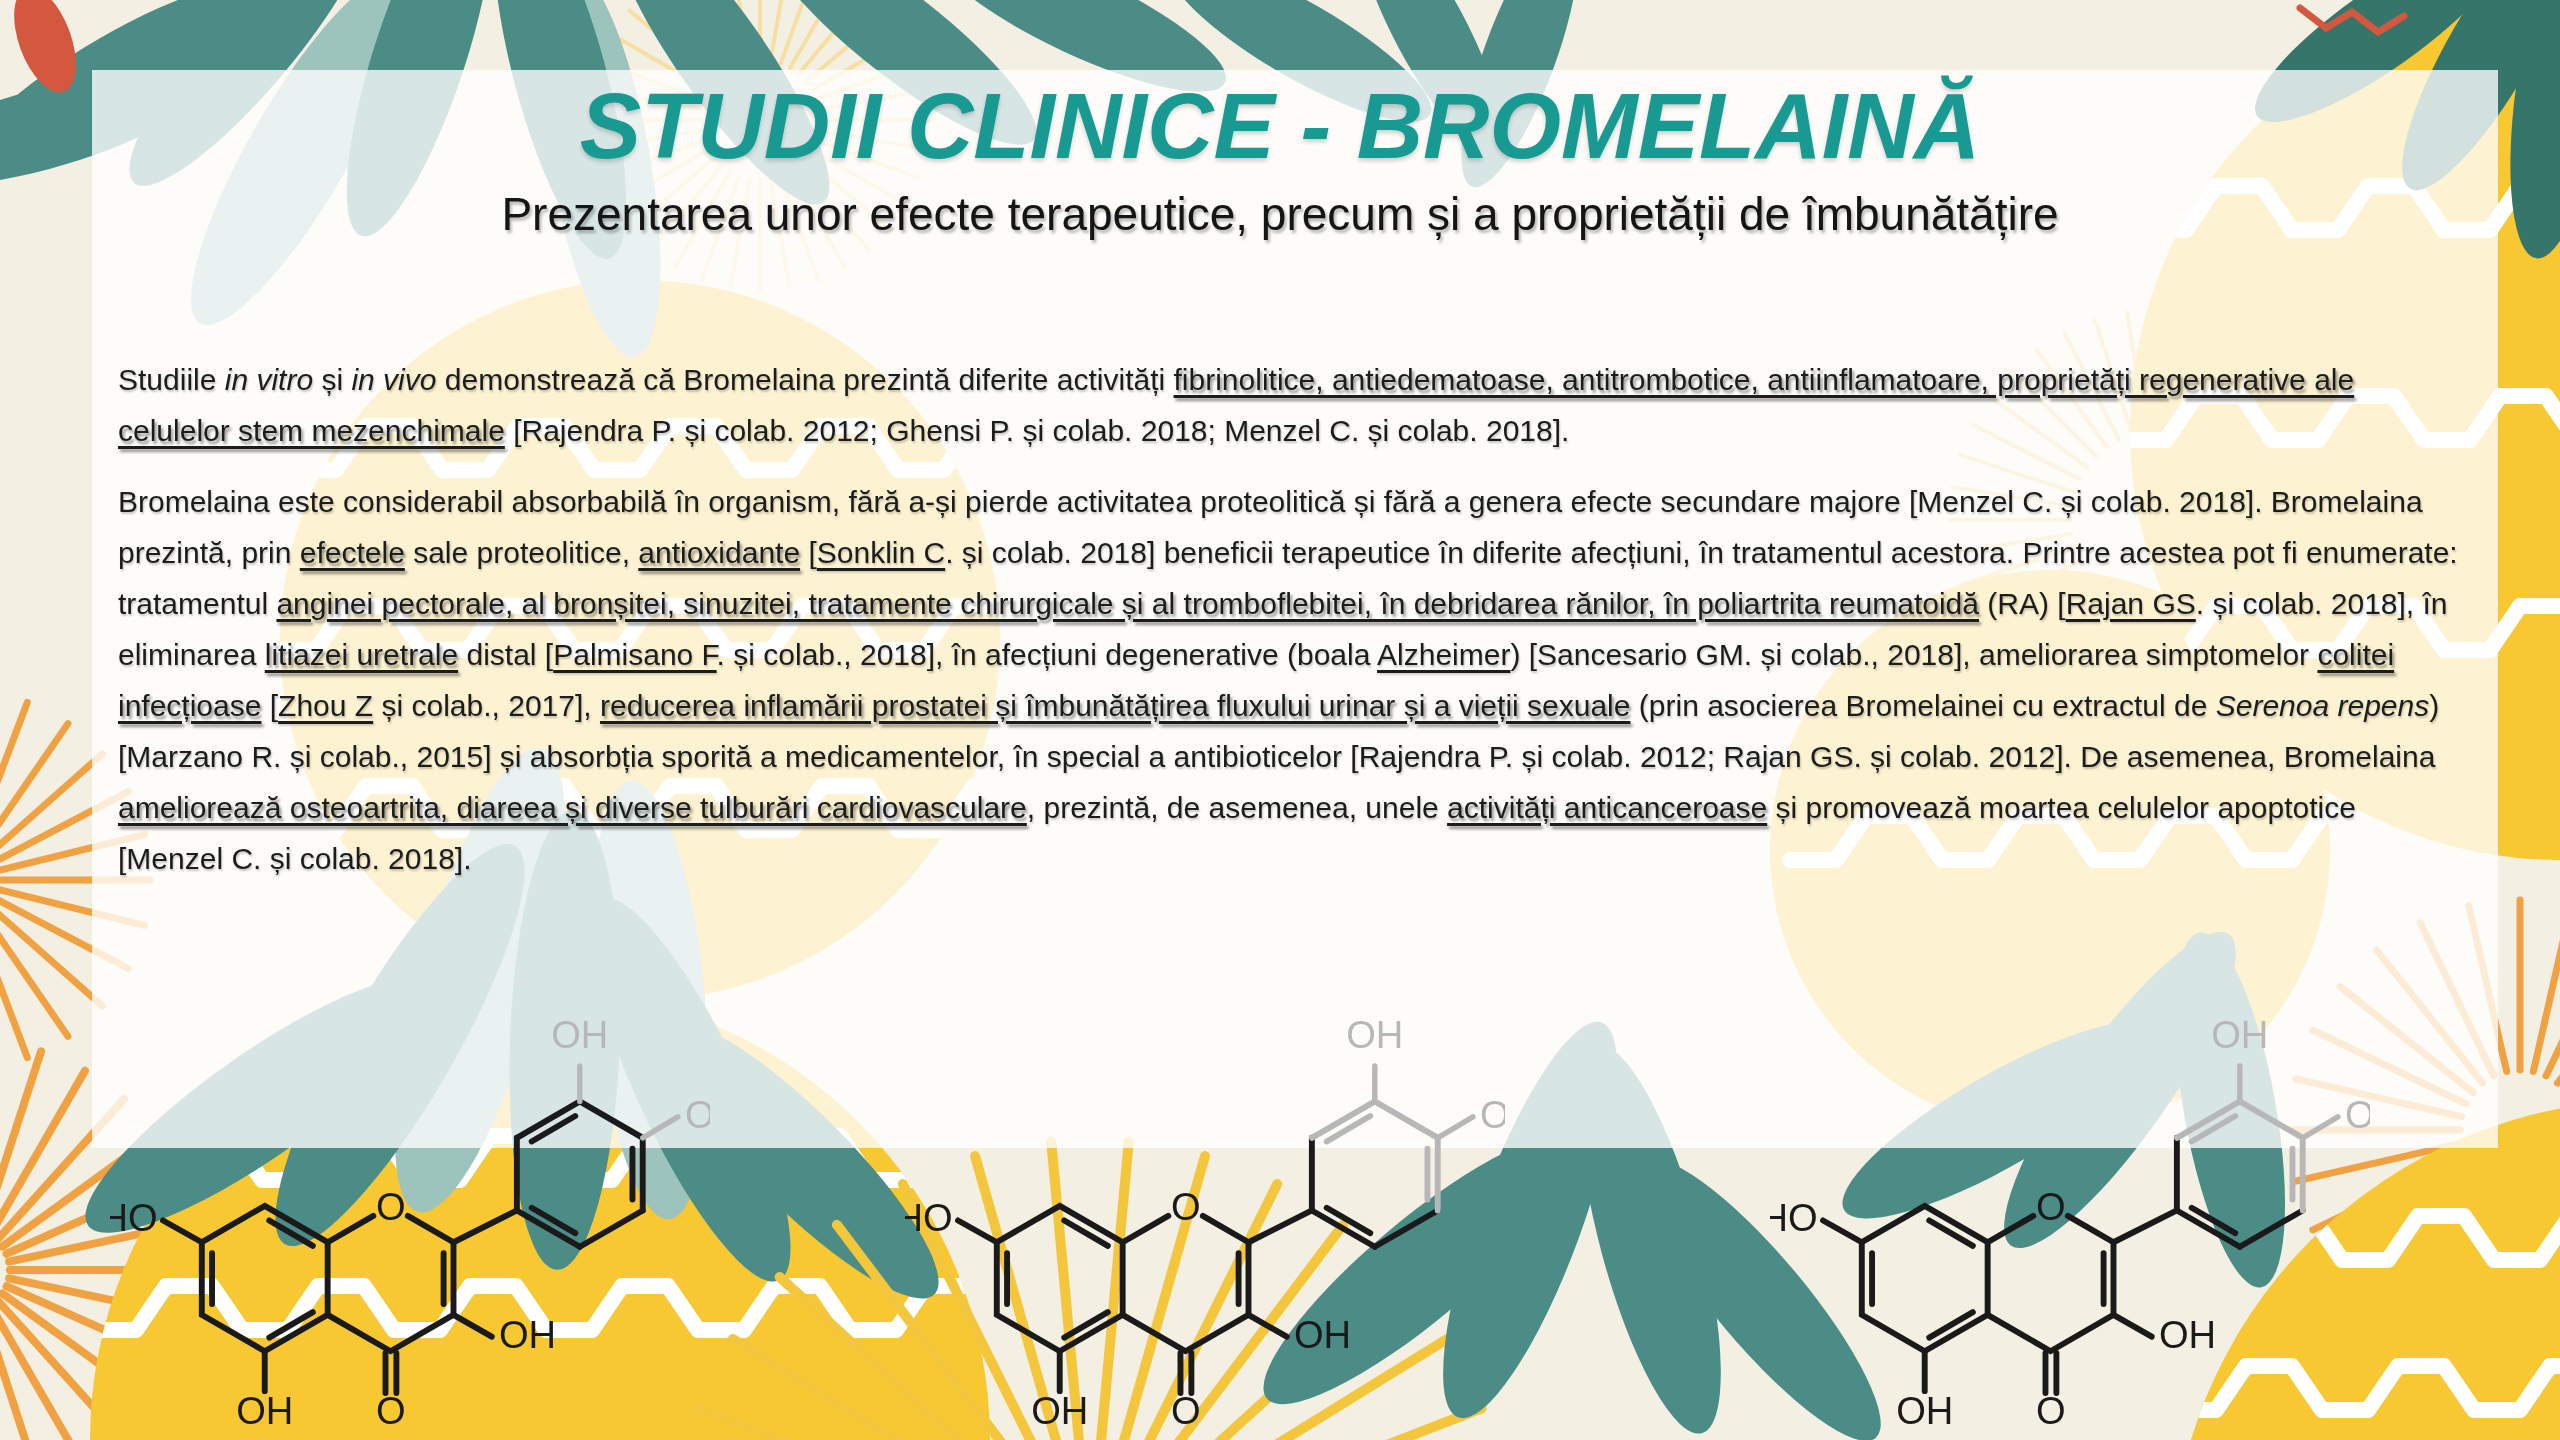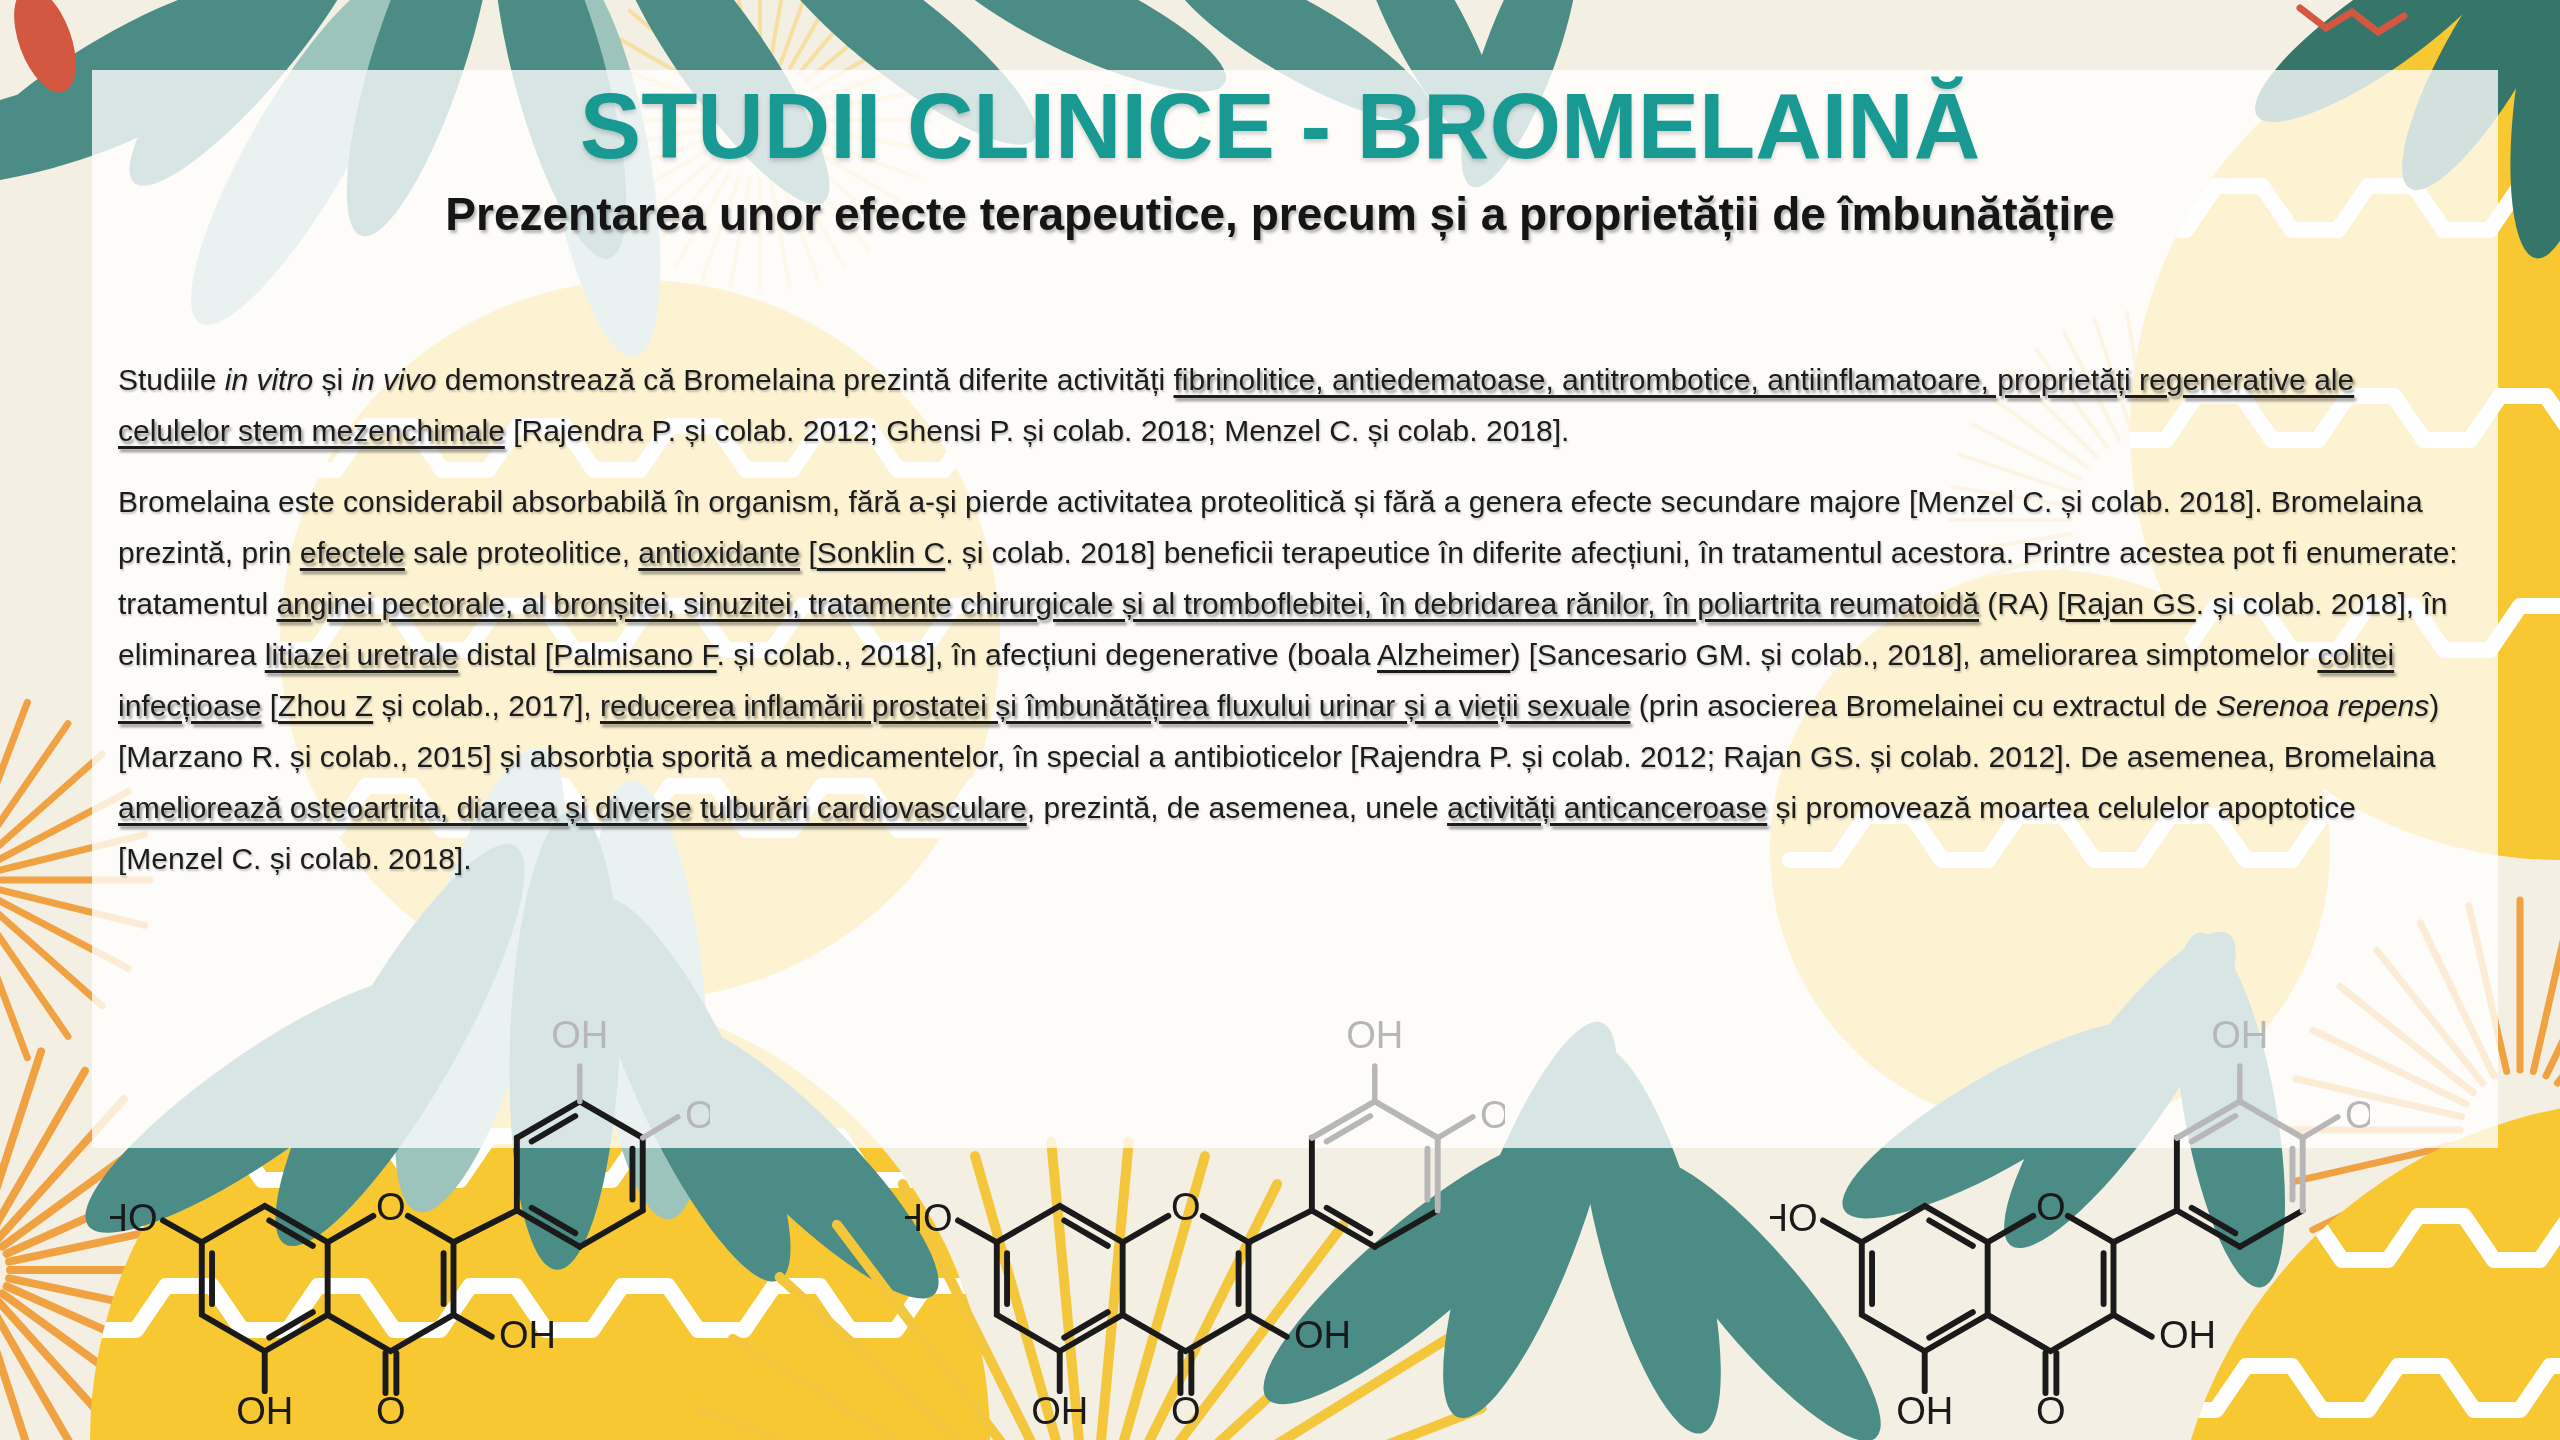--- a/index.html
+++ b/index.html
@@ -25,23 +25,23 @@
   
   .molecule{position:absolute;width:600px;height:454px;z-index:2;}
   .mol-1{--bring:#1a1a1a;--blabel:#b7b7b7;}
   .mol-2,.mol-3{--bring:#b7b7b7;--blabel:#b7b7b7;}
   .mlabel{font-family:"Liberation Sans",sans-serif;font-size:42px;fill:#1a1a1a;}
   .mlabel.gray{fill:var(--blabel,#b7b7b7);}
   
   .content{position:absolute;left:0;top:0;width:2560px;height:1440px;z-index:3;}
   .title{position:absolute;left:0;top:74px;width:2560px;text-align:center;
     font-size:92px;font-weight:700;letter-spacing:0;
-    color:var(--c-title-teal,#189a93);text-shadow:0 3px 4px rgba(0,0,0,0.18);}
+    color:var(--c-title-teal,#189a93);text-shadow:0 3px 4px rgba(0,0,0,0.18);font-style:italic;}
   .subtitle{position:absolute;left:0;top:186px;width:2560px;text-align:center;
-    font-size:46px;line-height:57px;font-weight:700;color:#151515;
+    font-size:46px;line-height:57px;font-weight:400;color:#151515;
     text-shadow:2px 3px 3px rgba(0,0,0,0.28);}
   .body-text{position:absolute;left:118px;top:354px;width:2350px;
     font-size:30px;line-height:51px;color:var(--c-body-text,#1c1c1c);
     text-shadow:1px 1.5px 2px rgba(0,0,0,0.22);}
   .body-text p{margin:0 0 20px 0;}
   .seg-i{font-style:italic;}
   .seg-u{text-decoration:underline;text-decoration-thickness:3px;text-underline-offset:5px;
     text-shadow:2px 3px 3px rgba(0,0,0,0.45);}
   .seg-uc{text-decoration:underline;text-decoration-thickness:2.5px;text-underline-offset:5px;}
 </style>

